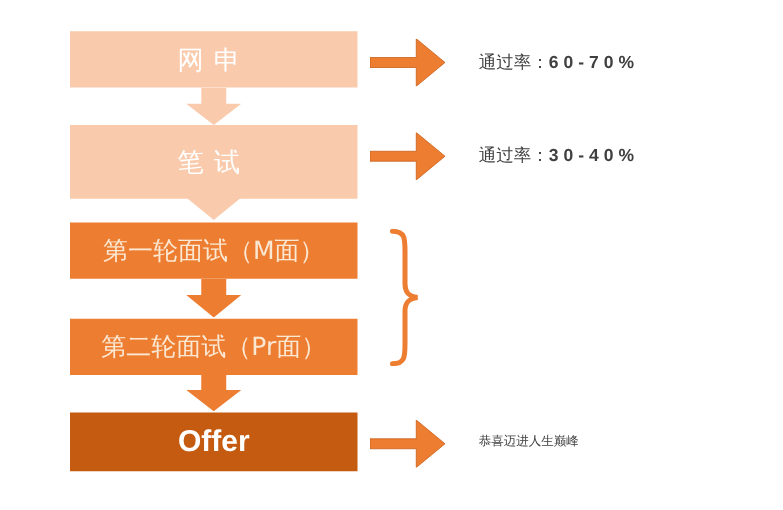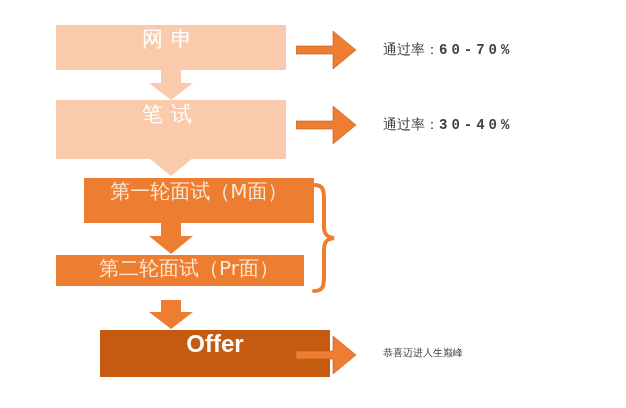--- a/index.html
+++ b/index.html
@@ -3,41 +3,41 @@
   <meta charset="utf-8">
   <style>
     html, body { margin: 0; padding: 0; }
     body {
       width: 626px; height: 408px; position: relative; overflow: hidden;
       background: #ffffff;
       font-family: "DejaVu Sans", sans-serif;
     }
     .box {
       position: absolute; left: 56px; width: 230px;
-      display: flex; justify-content: center;
+      display: flex; align-items: center; justify-content: center;
       color: #ffffff;
     }
     .box span { white-space: nowrap; }
     #box1 { top: 25px; height: 45px; background: #f9cbac; font-size: 21px; letter-spacing: 8px; }
     #box2 { top: 100px; height: 59px; background: #f9cbac; font-size: 21px; letter-spacing: 8px; }
-    #box3 { top: 178px; height: 45px; background: #ed7d31; font-size: 20px; color: #fbe8d3; margin-left: 28px; }
-    #box4 { top: 255px; height: 31px; background: #ed7d31; font-size: 20px; color: #fbe8d3; padding-left: 18px; }
-    #box5 { top: 330px; height: 47px; background: #c55a11; font-size: 24px; font-weight: bold; font-family: "Liberation Sans", sans-serif; margin-left: 44px; }
+    #box3 { top: 178px; height: 45px; background: #ed7d31; font-size: 20px; color: #fbe8d3; }
+    #box4 { top: 255px; height: 45px; background: #ed7d31; font-size: 20px; color: #fbe8d3; }
+    #box5 { top: 330px; height: 47px; background: #c55a11; font-size: 24px; font-weight: bold; font-family: "Liberation Sans", sans-serif; }
 
     .down-arrow { position: absolute; left: 149px; width: 44px; }
     .down-arrow svg { display: block; }
 
     .right-arrow { position: absolute; left: 296px; width: 62px; height: 38px; }
     .right-arrow svg { display: block; }
 
     .note {
       position: absolute; left: 383px; font-size: 14px; color: #404040;
       white-space: nowrap;
     }
-    .note .val { font-weight: bold; letter-spacing: 4px; font-family: Liberation Mono, monospace; }
+    .note .val { font-weight: bold; letter-spacing: 4px; font-family: Liberation Sans, sans-serif; }
 
     #brace { position: absolute; left: 310px; top: 183px; width: 28px; height: 110px; }
     #combined { position: absolute; left: 383px; top: 228px; color: #404040; font-size: 15px; line-height: 22px; }
     #combined .rate { font-weight: bold; padding-left: 10px; font-size: 14px; }
   </style>
 </head>
 <body>
 
 <div class="box" id="box1">
   <span>网申</span>

